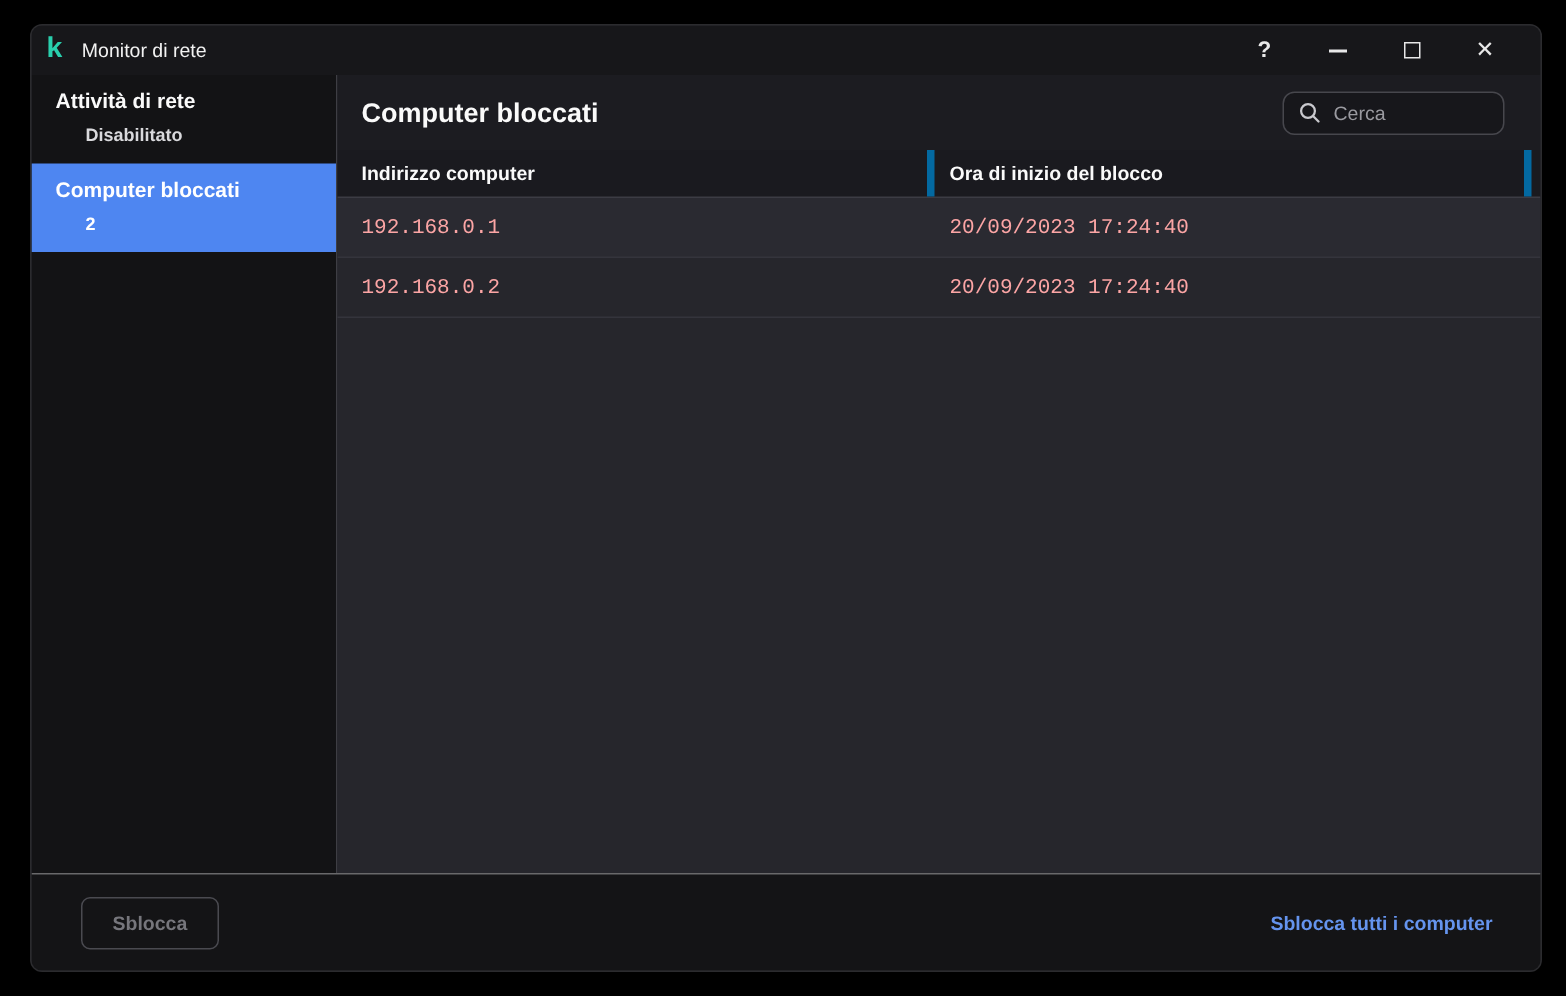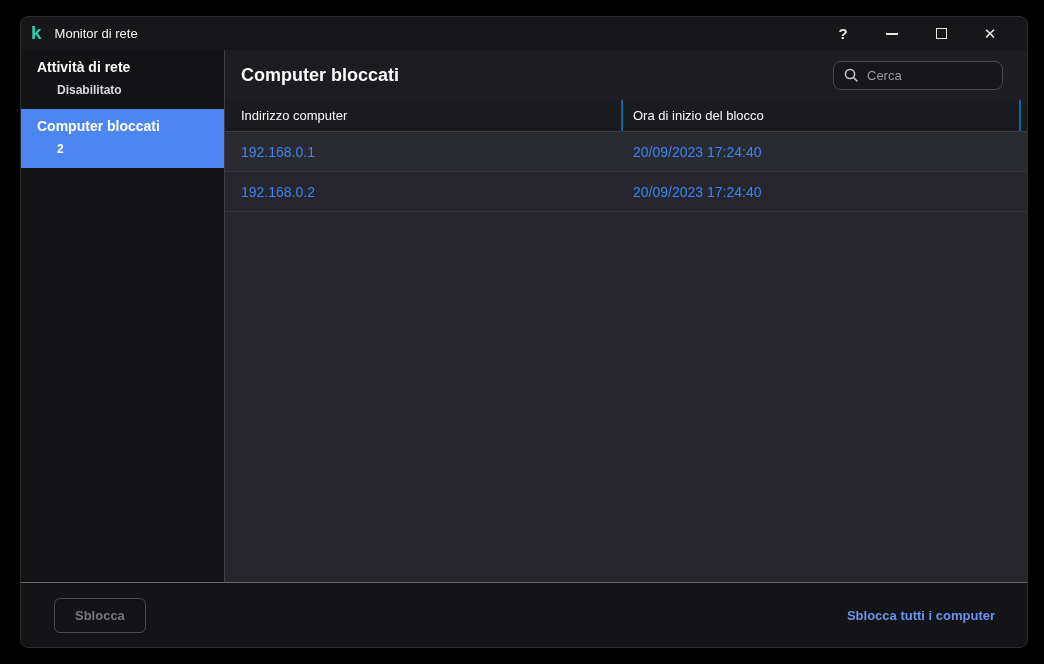--- a/index.html
+++ b/index.html
@@ -68,21 +68,21 @@
   
   .main { flex: 1; display: flex; flex-direction: column; min-width: 0; background: #26262c; }
   .main-header {
     height: 50px; flex: 0 0 50px;
     background: #1c1c21;
     display: flex; align-items: center;
     padding: 0 24px 0 16px;
   }
   .page-title { font-size: 18px; font-weight: 700; color: #fafafa; flex: 1; }
   .search-box {
-    width: 170px; height: 29px;
+    width: 148px; height: 29px;
     border: 1px solid #47474d;
     border-radius: 8px;
     background: #17171b;
     display: flex; align-items: center;
     padding: 0 10px;
   }
   .search-icon { display: block; margin-right: 9px; flex: 0 0 auto; }
   .search-input {
     background: transparent; border: none; outline: none;
     color: #e8e8ea; font-size: 13px; width: 100%;
@@ -91,34 +91,34 @@
   .search-input::placeholder { color: #9a9aa0; }
   
   .table-header {
     height: 32px; flex: 0 0 32px;
     background: #1a1a1f;
     border-bottom: 1px solid #3c3c44;
     display: flex; align-items: center;
     padding-right: 6px;
   }
   .th-cell {
-    font-size: 13px; font-weight: 400; color: #fafafa;
+    font-size: 13px; font-weight: 700; color: #fafafa;
     height: 100%; display: flex; align-items: center;
-    border-right: 2px solid #0369a1;
+    border-right: 5px solid #0369a1;
   }
   .th-cell.c1 { width: 398px; flex: 0 0 398px; padding-left: 16px; }
   .th-cell.c2 { flex: 1; padding-left: 10px; }
   .t-row {
     height: 40px; flex: 0 0 40px;
     display: flex; align-items: center;
     border-bottom: 1px solid #34343c;
     cursor: pointer;
   }
   .t-row.alt { background: #2a2a31; }
-  .td-cell { font-size: 14px; color: #3b82f6; }
+  .td-cell { font-size: 14px; color: #fca5a5; font-family: Liberation Mono, monospace; }
   .td-cell.c1 { width: 398px; flex: 0 0 398px; padding-left: 16px; }
   .td-cell.c2 { flex: 1; padding-left: 10px; }
   .table-empty { flex: 1; background: #26262c; }
   
   .footer {
     height: 65px; flex: 0 0 65px;
     background: #141416;
     border-top: 1px solid #69696b;
     display: flex; align-items: center;
     justify-content: space-between;

